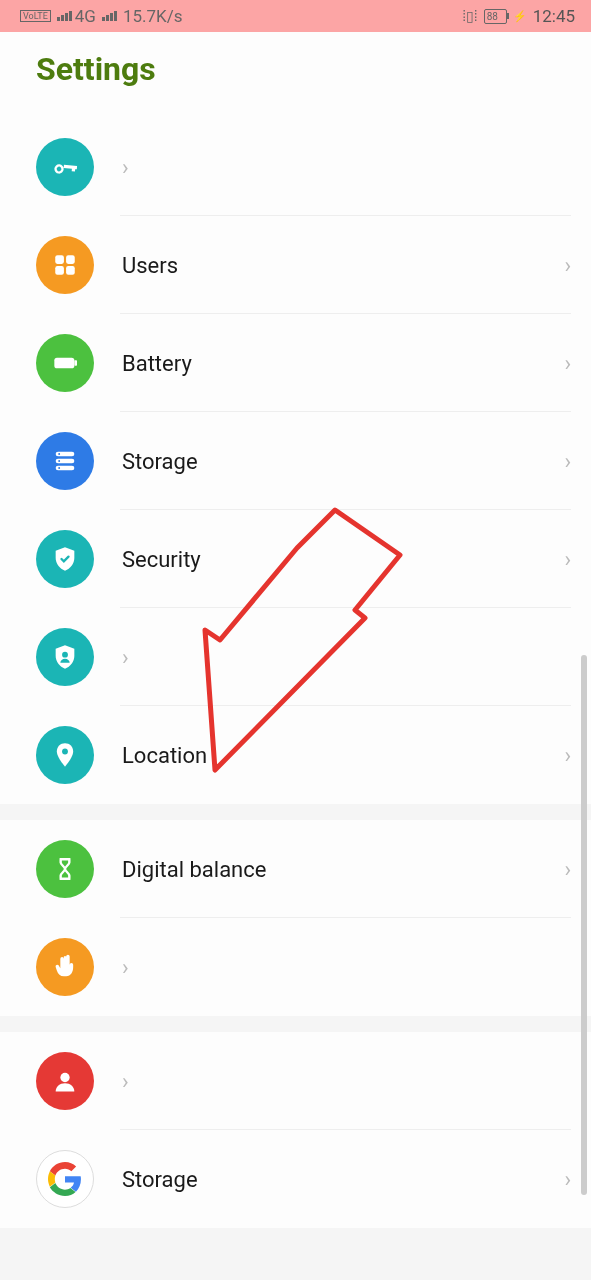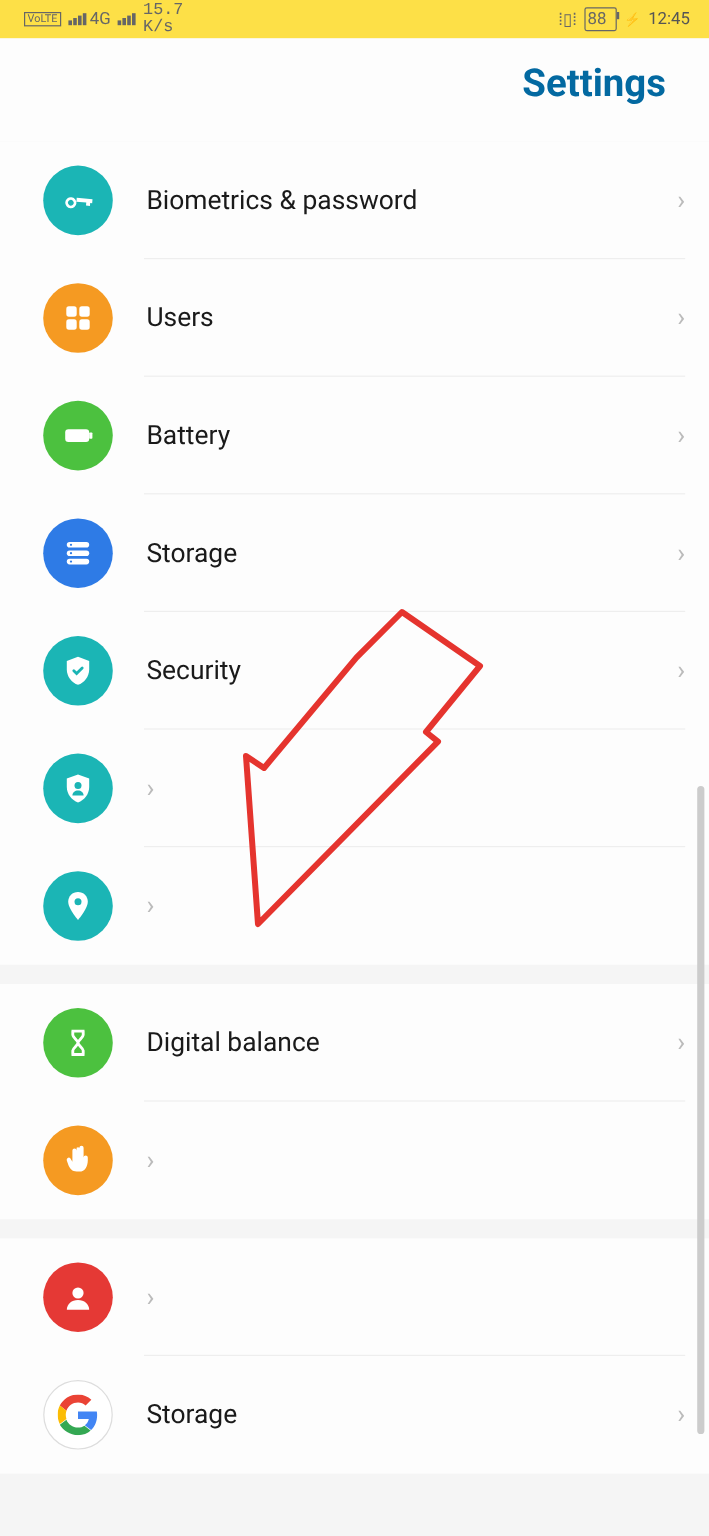--- a/index.html
+++ b/index.html
@@ -11,36 +11,35 @@
       position: relative;
       overflow: hidden;
     }
     .status-bar {
       display: flex;
       justify-content: space-between;
       align-items: center;
       padding: 8px 16px 8px 20px;
       font-size: 13px;
       color: #666;
-      background: #fde047;
+      background: #fca5a5;
       height: 32px;
     }
     .status-left { display: flex; align-items: center; gap: 6px; }
     .status-right { display: flex; align-items: center; gap: 6px; }
-    .status-text { font-size: 14px; line-height: 1; }
-    .status-time { font-size: 14px; color: #555; }
+    .status-text { font-size: 17px; line-height: 1; }
+    .status-time { font-size: 17px; color: #555; }
     .header {
       padding: 18px 36px 30px 36px;
       background: #fdfdfd;
     }
     .header-title {
       font-size: 32px;
       font-weight: 700;
-      color: #0369a1;
-      text-align: right;
+      color: #4d7c0f;
     }
     .section {
       background: #fdfdfd;
       margin-bottom: 16px;
     }
     .list-item {
       display: flex;
       align-items: center;
       padding: 18px 20px 18px 36px;
       min-height: 98px;
@@ -96,21 +95,21 @@
       width: 6px;
       height: 540px;
       background: #ccc;
       border-radius: 3px;
     }
     .signal-bars { display: inline-flex; align-items: flex-end; gap: 1px; }
     .signal-bars span { width: 3px; background: #666; }
     .battery-icon {
       display: inline-flex; align-items: center;
       border: 1.5px solid #666; border-radius: 2px;
-      padding: 1px 8px 1px 2px; font-size: 14px; position: relative;
+      padding: 1px 8px 1px 2px; font-size: 10px; position: relative;
     }
     .battery-icon::after {
       content: ''; position: absolute; right: -3px; top: 3px;
       width: 2px; height: 6px; background: #666;
     }
   </style>
 </head>
 <body>
 
 <div class="status-bar">
@@ -122,21 +121,21 @@
         <span style="height:8px"></span>
         <span style="height:10px"></span>
     </span>
     <span class="status-text" style="margin-left:-3px;">4G</span>
     <span class="signal-bars">
       <span style="height:4px"></span>
         <span style="height:6px"></span>
         <span style="height:8px"></span>
         <span style="height:10px"></span>
     </span>
-    <span style="display:inline-flex;flex-direction:column;line-height:1;font-family:Liberation Mono, monospace;">
+    <span style="display:inline-flex;flex-direction:row;line-height:1;">
       <span class="status-text">15.7</span>
       <span class="status-text">K/s</span>
     </span>
   </div>
   <div class="status-right">
     <span style="font-size:14px;color:#666;">⁞▯⁞</span>
     <span class="battery-icon">
       <span>88</span>
     </span>
     <span style="font-size:11px;">⚡</span>
@@ -148,21 +147,20 @@
   <h1 class="header-title">Settings</h1>
 </div>
 
 <div class="section">
   <div class="list-item">
     <div class="item-icon icon-teal">
       <svg width="28" height="28" viewBox="0 0 24 24" fill="white">
           <path d="M7 14a4 4 0 1 1 0-8a4 4 0 0 1 0 8zm0-6a2 2 0 1 0 0 4a2 2 0 0 0 0-4zm3.5 4l2-2l8 8l-2 2l-1-1l-1.5 1.5l-2-2l1.5-1.5z" transform="rotate(-40 12 12)"></path>
         </svg>
     </div>
-    <span class="item-label">Biometrics &amp; password</span>
     <span class="chevron">›</span>
   </div>
   <div class="list-item">
     <div class="item-icon icon-orange">
       <svg width="26" height="26" viewBox="0 0 24 24" fill="white">
           <rect x="3" y="3" width="8" height="8" rx="2"></rect>
           <rect x="13" y="3" width="8" height="8" rx="2"></rect>
           <rect x="3" y="13" width="8" height="8" rx="2"></rect>
           <rect x="13" y="13" width="8" height="8" rx="2"></rect>
         </svg>
@@ -214,20 +212,21 @@
     </div>
     <span class="chevron">›</span>
   </div>
   <div class="list-item">
     <div class="item-icon icon-teal">
       <svg width="28" height="28" viewBox="0 0 24 24" fill="white">
           <path d="M12 2C8 2 5 5 5 9c0 5 7 13 7 13s7-8 7-13c0-4-3-7-7-7z"></path>
           <circle cx="12" cy="9" r="2.5" fill="#1bb5b5"></circle>
         </svg>
     </div>
+    <span class="item-label">Location</span>
     <span class="chevron">›</span>
   </div>
 </div>
 
 <div class="section">
   <div class="list-item">
     <div class="item-icon icon-green">
       <svg width="26" height="26" viewBox="0 0 24 24" fill="none" stroke="white" stroke-width="2.2">
           <path d="M7 3h10M7 21h10M8 3v3c0 2 4 4 4 6s-4 4-4 6v3M16 3v3c0 2-4 4-4 6s4 4 4 6v3"></path>
         </svg>

